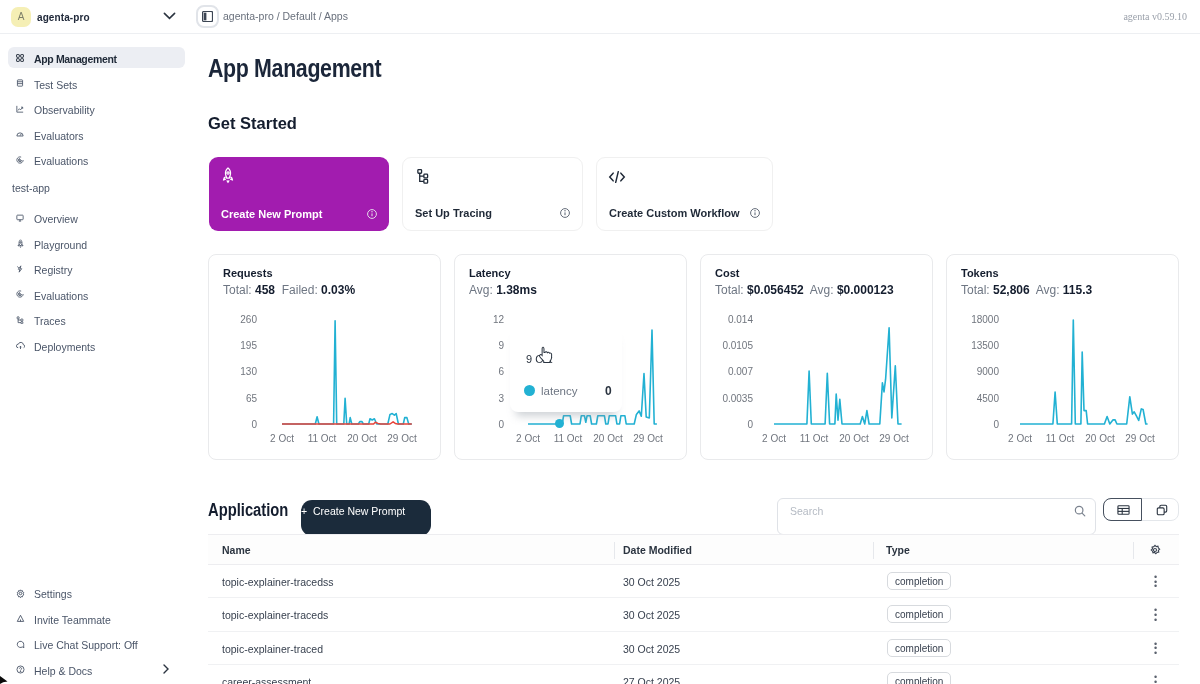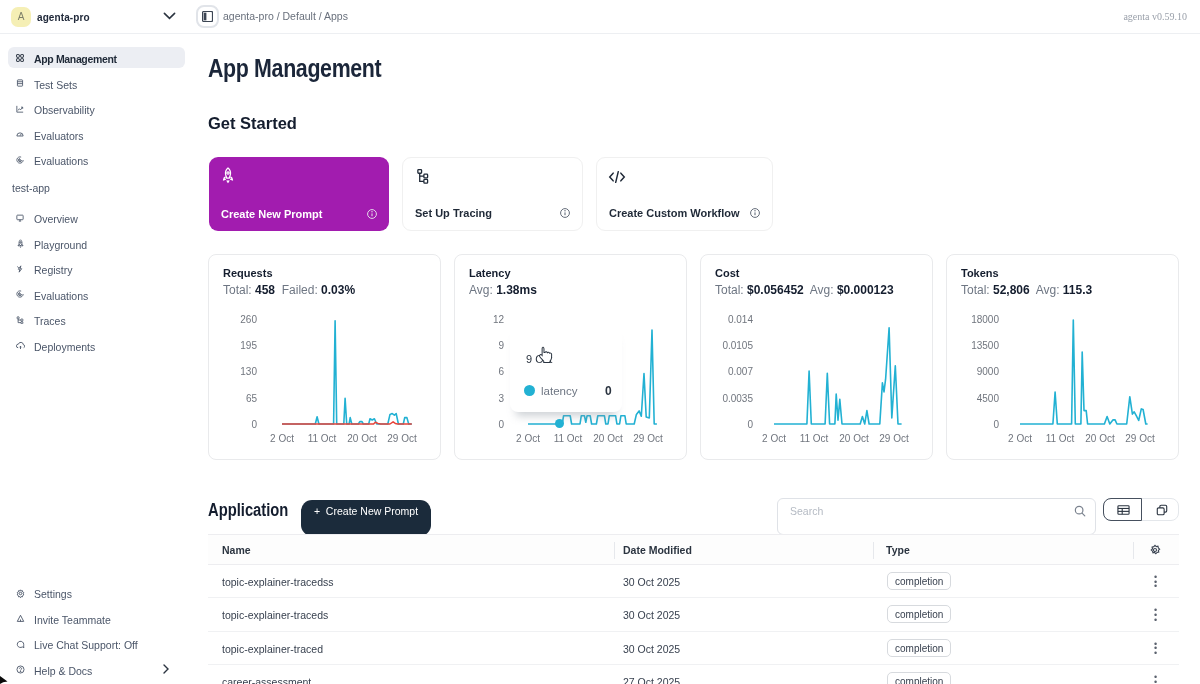--- a/index.html
+++ b/index.html
@@ -32,21 +32,21 @@
 .tcard.dark { background:#a21caf; border:none; }
 .tcard.dark .lbl { color:#fff; }
 
 .ccard { position:absolute; top:254px; width:233px; height:206px; background:#fff; border:1px solid #e9eaec; border-radius:8px;text-decoration:underline; }
 .ccard .t { position:absolute; left:14px; top:12px; font-size:11px; font-weight:700; color:#141d2e; }
 .ccard .sub { position:absolute; left:14px; top:28px; font-size:12px; color:#6e7683; white-space:nowrap; }
 .ccard .sub b { color:#141d2e; }
 .plot { position:absolute; left:0; top:0; }
 
 h2.app { position:absolute; left:208px; top:500px; font-size:18px; font-weight:700; color:#141d2e; transform:scaleX(0.82); transform-origin:left top; white-space:nowrap;}
-.cbtn { position:absolute; left:301px; top:500px; width:130px; height:36px; background:#1b2b3b; border-radius:11px; color:#fff; font-size:10.5px; text-align:center; line-height:22px; }
+.cbtn { position:absolute; left:301px; top:500px; width:130px; height:36px; background:#1b2b3b; border-radius:11px; color:#fff; font-size:10.5px; text-align:left; line-height:22px; }
 .search { position:absolute; left:777px; top:498px; width:319px; height:37px; border:1px solid #dfe2e7; border-radius:6px; background:#fff; }
 .search .ph { position:absolute; left:12px; top:6px; font-size:10.5px; color:#b4bac3; }
 .vtog { position:absolute; left:1103px; top:498px; width:76px; height:23px; border:1px solid #e4e7eb; border-radius:8px; background:#fff; }
 .vtog .sel { position:absolute; left:-1px; top:-1px; width:39px; height:23px; border:1.3px solid #46505e; border-radius:8px 0 0 8px; }
 
 .tbl { position:absolute; left:208px; top:534px; width:971px; }
 .th { position:relative; height:31px; border-top:1px solid #ededf0; border-bottom:1px solid #ededf0; background:#fdfdfd; font-size:10.5px; font-weight:700; color:#2b3440; }
 .th .c1 { position:absolute; left:14px; top:9px; }
 .th .c2 { position:absolute; left:415px; top:9px; }
 .th .c3 { position:absolute; left:678px; top:9px; }

